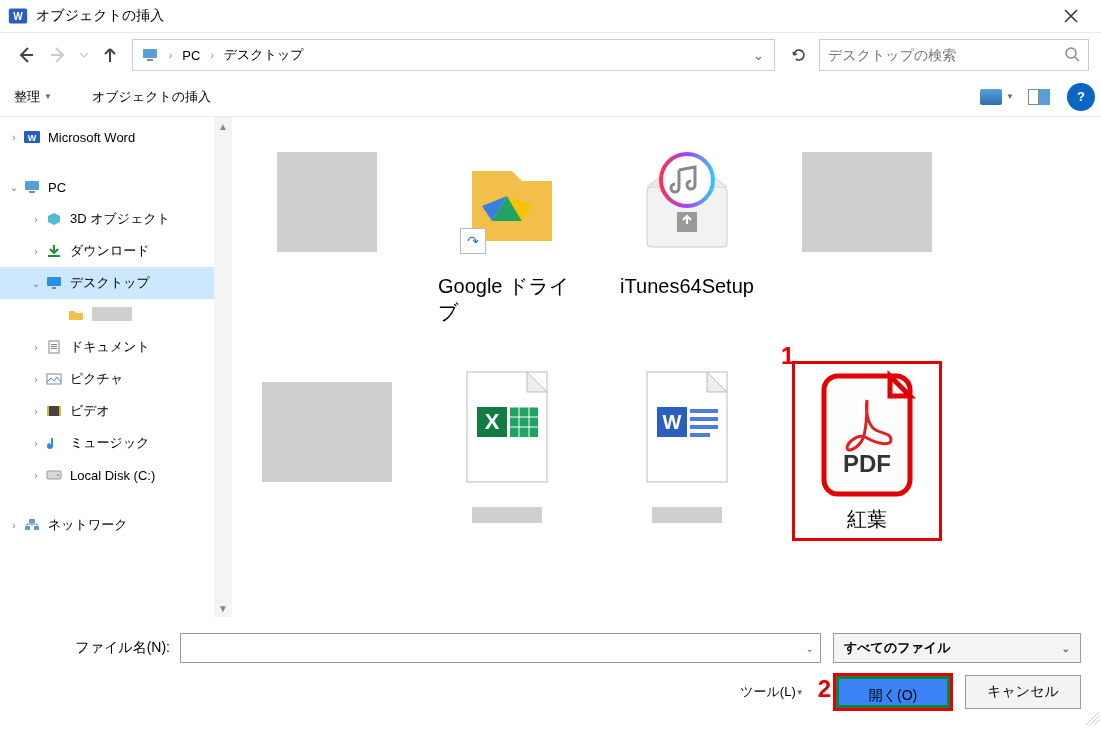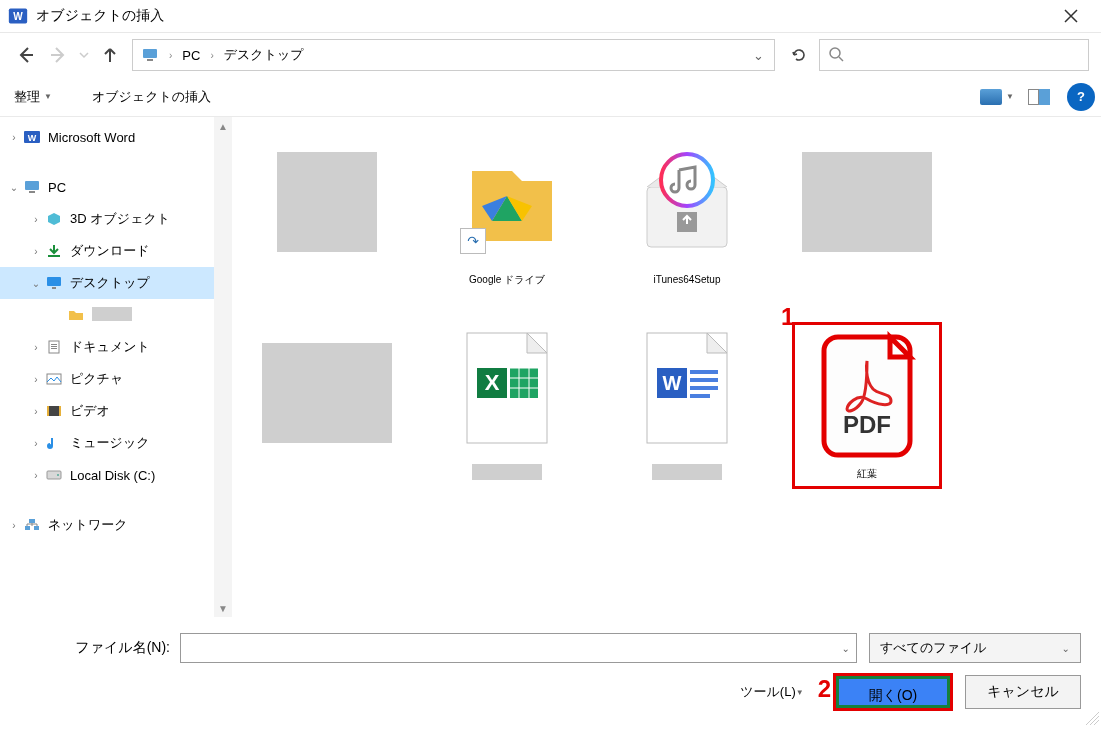--- a/index.html
+++ b/index.html
@@ -47,34 +47,34 @@
   .tree-icon { width: 20px; height: 18px; margin-right: 6px; display: flex; align-items: center; justify-content: center; }
   .tree-label { flex: 1; white-space: nowrap; }
   .scroll-track { position: absolute; right: 0; top: 0; width: 18px; height: 100%; background: #f4f4f4; display: flex; flex-direction: column; align-items: center; }
   .scroll-arrow { height: 18px; width: 18px; color: #888; font-size: 10px; display: flex; align-items: center; justify-content: center; }
   .scroll-thumb { width: 14px; flex: 1; }
 
   .content { flex: 1; padding: 14px 20px; overflow: auto; position: relative; }
   .file-grid { display: flex; flex-wrap: wrap; gap: 30px 30px; align-content: flex-start; }
   .file-item { width: 150px; display: flex; flex-direction: column; align-items: center; gap: 6px; cursor: pointer; position: relative; padding: 6px; }
   .file-thumb { width: 130px; height: 130px; display: flex; align-items: center; justify-content: center; position: relative; }
-  .file-name { text-align: left; font-size: 10px; line-height: 1.3; }
+  .file-name { text-align: left; font-size: 20px; line-height: 1.3; }
   .img-ph { width: 100px; height: 100px; background: #cfcfcf; }
   .img-ph.wide { width: 140px; height: 100px; }
   .shortcut-badge { position: absolute; bottom: 0; left: 8px; width: 26px; height: 26px; background: #fff; border: 1px solid #bbb; display: flex; align-items: center; justify-content: center; font-size: 14px; color: #2a6fb0; }
   .file-item.selected-red { border: 3px solid #e30000; }
   .annot { position: absolute; color: #e30000; font-weight: bold; font-size: 24px; z-index: 10; }
 
   
   .bottom { height: 110px; padding: 16px 20px 14px 20px; position: relative; }
   .frow { display: flex; align-items: center; margin-bottom: 12px; justify-content: center; }
   .flabel { width: 160px; text-align: right; padding-right: 10px; font-size: 14px; }
   .fname-input { flex: 1; height: 30px; border: 1px solid #999; display: flex; align-items: center; justify-content: flex-end; padding: 0 6px; margin-right: 12px; }
   .fname-input .dd { font-size: 10px; color: #666; cursor: pointer; }
-  .filter-sel { width: 212px; height: 30px; border: 1px solid #999; display: flex; align-items: center; padding: 0 10px; background: #f4f4f4; justify-content: space-between; cursor: pointer; }
+  .filter-sel { width: 248px; height: 30px; border: 1px solid #999; display: flex; align-items: center; padding: 0 10px; background: #f4f4f4; justify-content: space-between; cursor: pointer; font-weight: bold; }
   .btn-row { display: flex; align-items: center; justify-content: flex-end; gap: 14px; }
   .tools-lbl { display: flex; align-items: center; cursor: pointer; }
   .btn { width: 116px; height: 34px; border: 1px solid #999; background: #f3f3f3; display: flex; align-items: center; justify-content: center; cursor: pointer; font-size: 14px; }
   .btn.primary { border: 4px solid #15803d; background: #3b82f6; align-items: flex-end; }
   .btn.primary.red-outline { outline: 3px solid #e30000; outline-offset: -1px; }
   .resize-grip { position: absolute; right: 2px; bottom: 2px; width: 14px; height: 14px; color: #bbb; }
   .annot2 { position: absolute; color: #e30000; font-weight: bold; font-size: 24px; }
 
   
 </style>
@@ -129,20 +129,21 @@
     <span class="bc-sep">›</span>
     <span class="bc-item">デスクトップ</span>
     <span class="bc-dd">⌄</span>
   </div>
   <div class="refresh-btn">
     <svg width="16" height="16" viewBox="0 0 16 16">
         <path d="M3 8 a5 5 0 1 1 2 4 M3 8 l-1 -3 M3 8 l3 -1" stroke="#444" stroke-width="1.6" fill="none"></path>
       </svg>
   </div>
   <div class="searchbox">
+    <input placeholder="デスクトップの検索" style="">
     <span class="sicon">
       <svg width="16" height="16" viewBox="0 0 16 16">
           <circle cx="7" cy="7" r="5" stroke="#888" stroke-width="1.5" fill="none"></circle>
           <path d="M11 11 L15 15" stroke="#888" stroke-width="1.5"></path>
         </svg>
     </span>
   </div>
 </div>
 
 <div class="toolbar">

